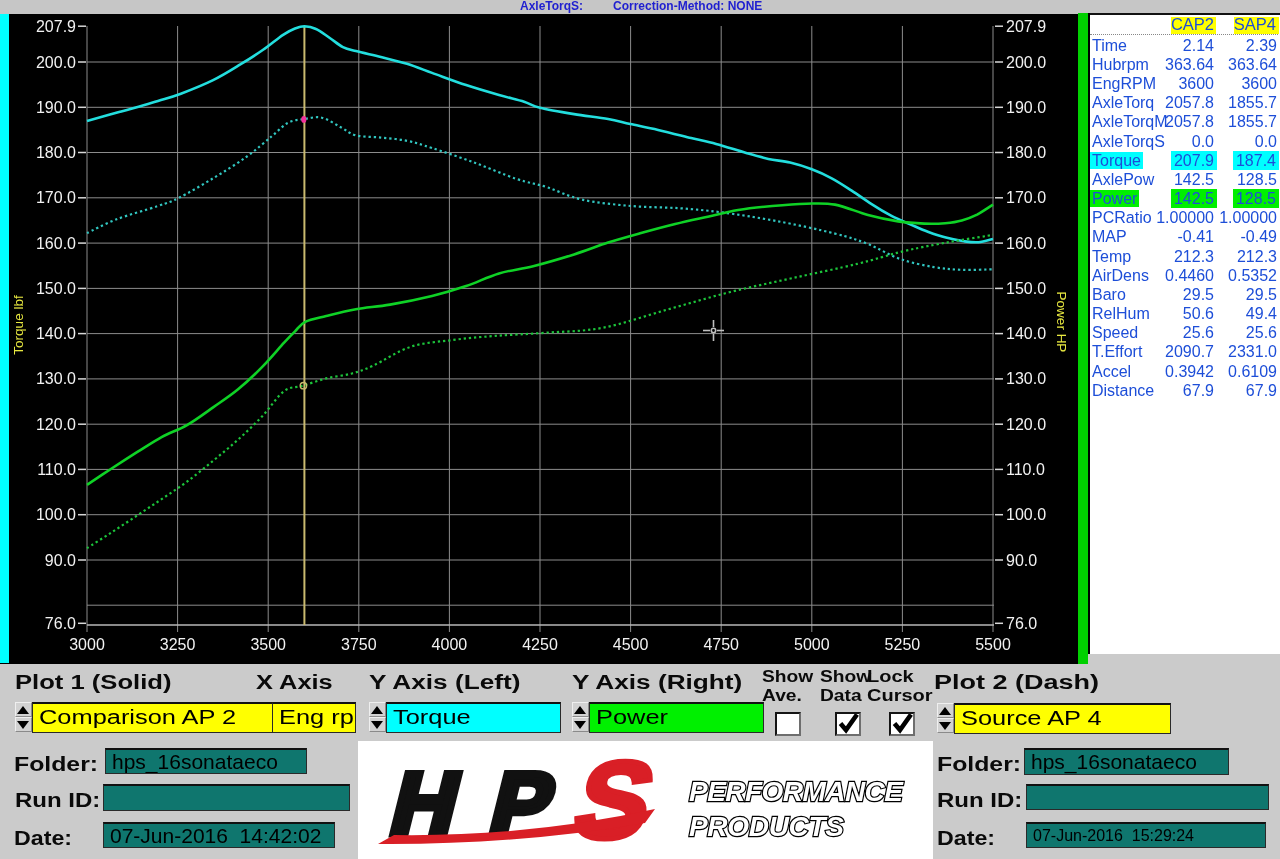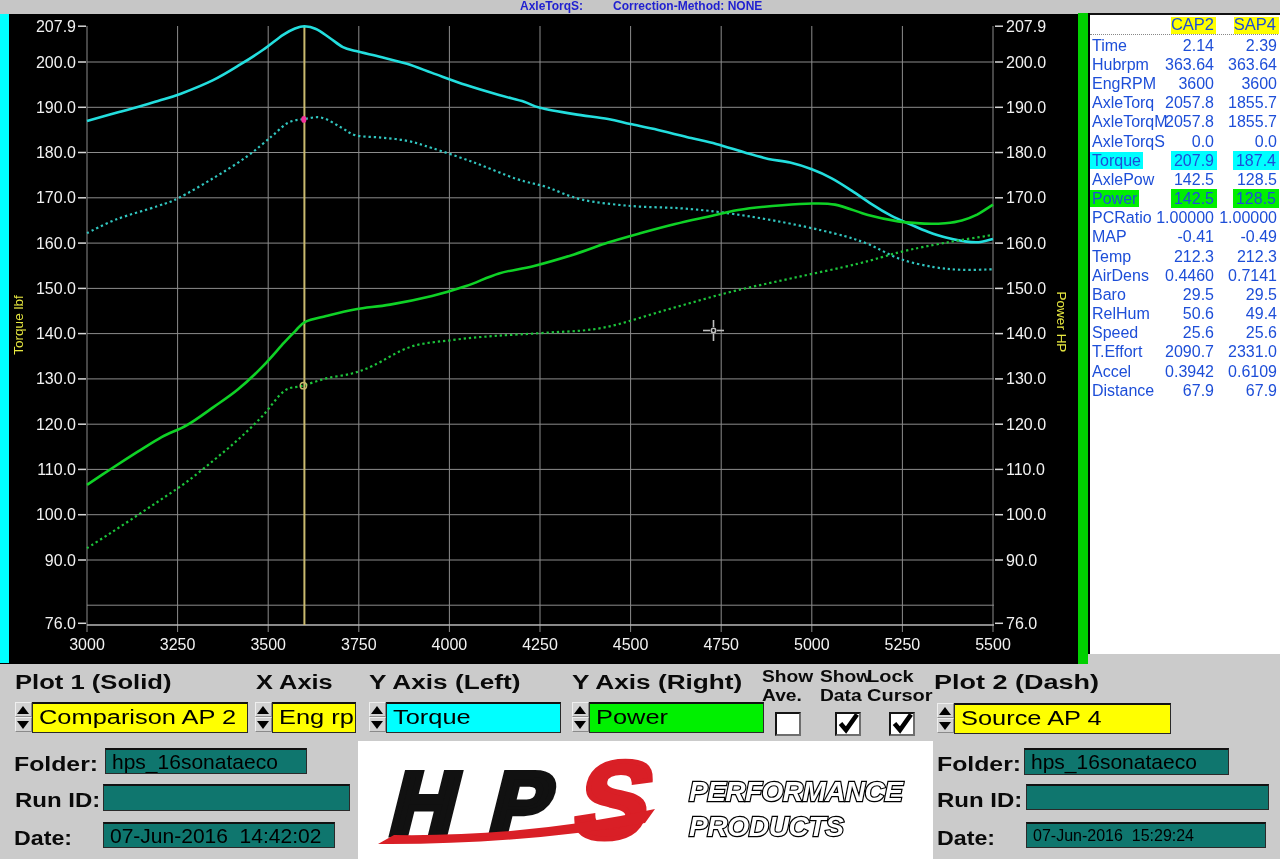--- a/index.html
+++ b/index.html
@@ -169,21 +169,21 @@
 <div class="prow" style="top:61.0px;line-height:19px">EngRPM<span class="pv v1">3600</span><span class="pv v2">3600</span></div>
 <div class="prow" style="top:80.2px;line-height:19px">AxleTorq<span class="pv v1">2057.8</span><span class="pv v2">1855.7</span></div>
 <div class="prow" style="top:99.4px;line-height:19px">AxleTorqM<span class="pv v1">2057.8</span><span class="pv v2">1855.7</span></div>
 <div class="prow" style="top:118.6px;line-height:19px">AxleTorqS<span class="pv v1">0.0</span><span class="pv v2">0.0</span></div>
 <div class="prow" style="top:137.7px;line-height:19px"><span style="background:#00ffff;padding:0 2px;margin-left:-2px">Torque</span><span class="pv v1" style="background:#00ffff;padding:0 3px;margin-right:-3px">207.9</span><span class="pv v2" style="background:#00ffff;padding:0 3px;margin-right:-2px">187.4</span></div>
 <div class="prow" style="top:156.9px;line-height:19px">AxlePow<span class="pv v1">142.5</span><span class="pv v2">128.5</span></div>
 <div class="prow" style="top:176.1px;line-height:19px"><span style="background:#00ef00;padding:0 2px;margin-left:-2px">Power</span><span class="pv v1" style="background:#00ef00;padding:0 3px;margin-right:-3px">142.5</span><span class="pv v2" style="background:#00ef00;padding:0 3px;margin-right:-2px">128.5</span></div>
 <div class="prow" style="top:195.2px;line-height:19px">PCRatio<span class="pv v1">1.00000</span><span class="pv v2">1.00000</span></div>
 <div class="prow" style="top:214.4px;line-height:19px">MAP<span class="pv v1">-0.41</span><span class="pv v2">-0.49</span></div>
 <div class="prow" style="top:233.6px;line-height:19px">Temp<span class="pv v1">212.3</span><span class="pv v2">212.3</span></div>
-<div class="prow" style="top:252.7px;line-height:19px">AirDens<span class="pv v1">0.4460</span><span class="pv v2">0.7141</span></div>
+<div class="prow" style="top:252.7px;line-height:19px">AirDens<span class="pv v1">0.4460</span><span class="pv v2">0.5352</span></div>
 <div class="prow" style="top:271.9px;line-height:19px">Baro<span class="pv v1">29.5</span><span class="pv v2">29.5</span></div>
 <div class="prow" style="top:291.1px;line-height:19px">RelHum<span class="pv v1">50.6</span><span class="pv v2">49.4</span></div>
 <div class="prow" style="top:310.2px;line-height:19px">Speed<span class="pv v1">25.6</span><span class="pv v2">25.6</span></div>
 <div class="prow" style="top:329.4px;line-height:19px">T.Effort<span class="pv v1">2090.7</span><span class="pv v2">2331.0</span></div>
 <div class="prow" style="top:348.6px;line-height:19px">Accel<span class="pv v1">0.3942</span><span class="pv v2">0.6109</span></div>
 <div class="prow" style="top:367.8px;line-height:19px">Distance<span class="pv v1">67.9</span><span class="pv v2">67.9</span></div>
 </div>
 <div id="ctrl" class="abs"></div>
 <div class="blab" style="left:15px;top:671px;transform:scaleX(1.28)">Plot 1 (Solid)</div>
 <div class="blab" style="left:256px;top:671px;transform:scaleX(1.27)">X Axis</div>
@@ -226,21 +226,21 @@
     </span>
   </div>
 <div class="spin" style="left:937px;top:703px">
     <span class="b up">
       <i></i>
     </span>
     <span class="b dn">
       <i></i>
     </span>
   </div>
-<div class="fld" style="left:32px;top:702px;width:216px;background:#ffff00"><b>Comparison AP 2</b></div>
+<div class="fld" style="left:32px;top:702px;width:248px;background:#ffff00"><b>Comparison AP 2</b></div>
 <div class="fld" style="left:272px;top:702px;width:84px;background:#ffff00"><b>Eng rpm</b></div>
 <div class="fld" style="left:386px;top:702px;width:175px;background:#00ffff"><b>Torque</b></div>
 <div class="fld" style="left:589px;top:702px;width:175px;background:#00f000"><b>Power</b></div>
 <div class="fld" style="left:954px;top:703px;width:217px;background:#ffff00"><b>Source AP 4</b></div>
 <div class="cb" style="left:775px"></div>
 <div class="cb" style="left:835px"><svg width="22" height="20" viewBox="0 0 22 20">
       <path d="M3.5 9.5 L9 16 L20 0.5" fill="none" stroke="#000" stroke-width="4.6"></path>
     </svg></div>
 <div class="cb" style="left:889px"><svg width="22" height="20" viewBox="0 0 22 20">
       <path d="M3.5 9.5 L9 16 L20 0.5" fill="none" stroke="#000" stroke-width="4.6"></path>

